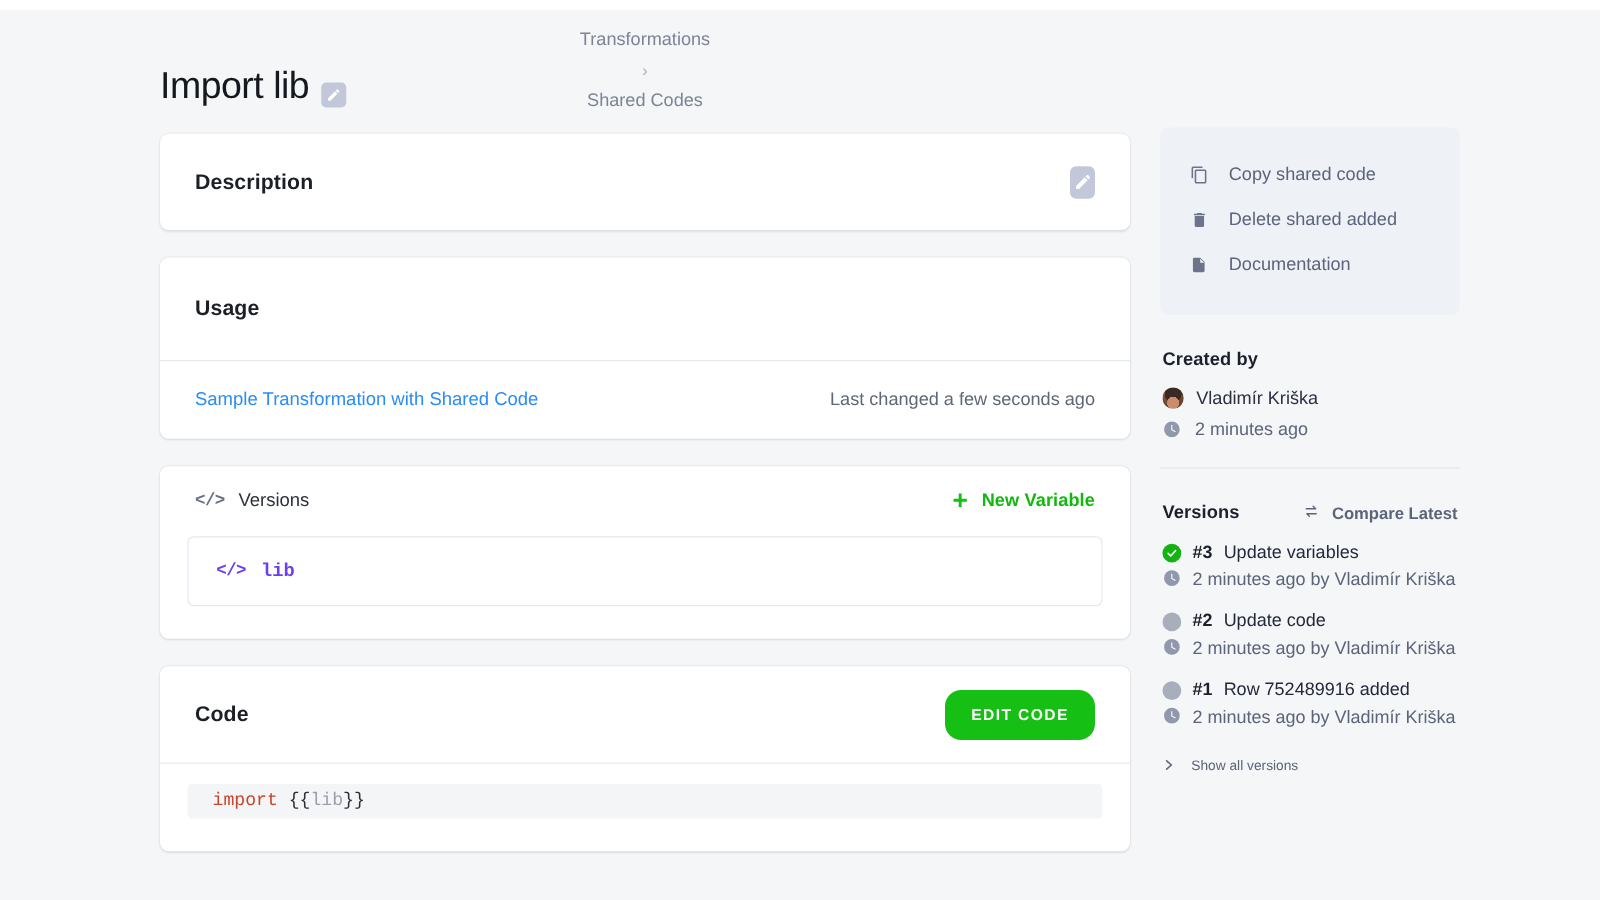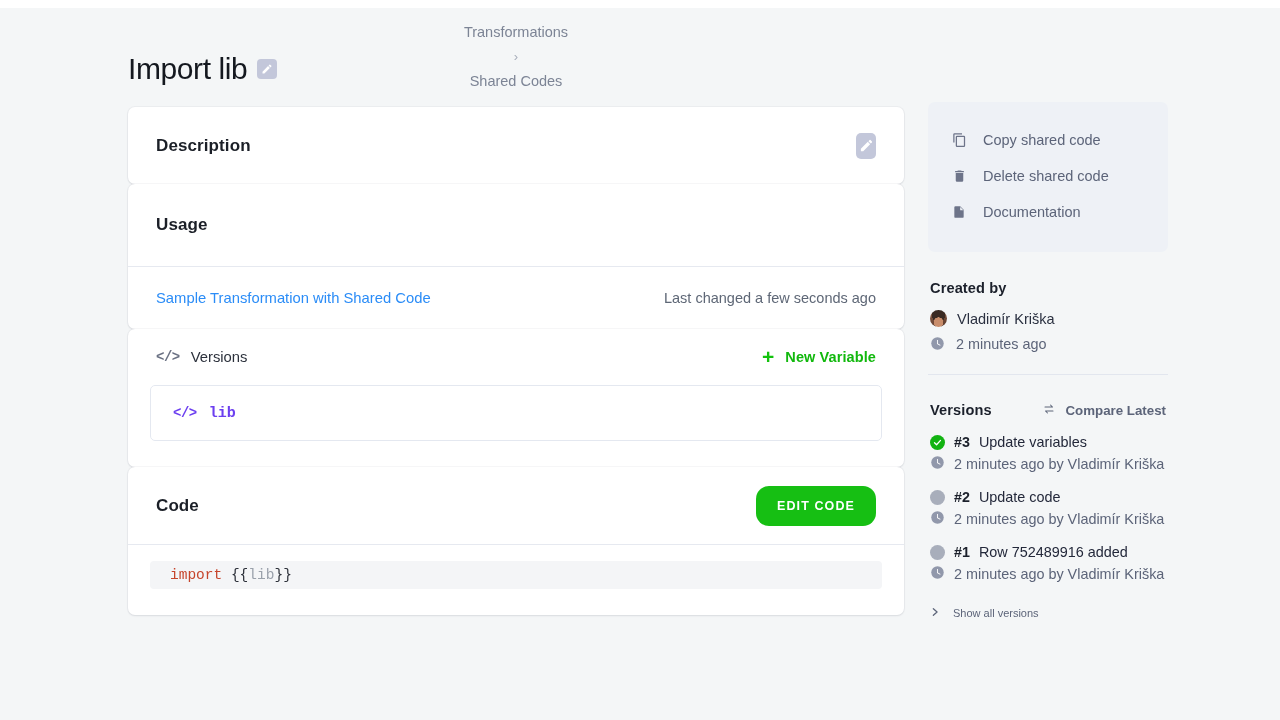--- a/index.html
+++ b/index.html
@@ -41,21 +41,21 @@
     font-size: 14.5px;
     color: #7c8495;
     height: 20px;
     flex-direction: column;
   }
   .breadcrumb .crumb { color: #7c8495; }
   .breadcrumb .sep { color: #a8aebb; font-size: 13px; }
 
   .title-row {
     display: flex;
-    align-items: center;
+    align-items: flex-end;
     gap: 10px;
     margin-top: 8px;
     margin-bottom: 21px;
   }
   .page-title {
     font-size: 30px;
     font-weight: 400;
     letter-spacing: -0.4px;
     color: #14181f;
     line-height: 34px;
@@ -67,20 +67,21 @@
     display: flex; align-items: center; justify-content: center;
     flex: 0 0 20px;
   }
   .edit-chip.large { width: 26px; height: 26px; border-radius: 5px; }
   .edit-chip svg { display:block; }
 
   .card {
     background: #ffffff;
     border-radius: 7px;
     box-shadow: 0 1px 2px rgba(20,30,60,0.09), 0 0 0 1px rgba(20,30,60,0.035);
+    margin-bottom: 22px;
     overflow: hidden;
   }
 
   .card-head {
     height: 77px;
     display: flex;
     align-items: center;
     justify-content: space-between;
     padding: 0 28px;
   }
@@ -363,21 +364,21 @@
           </svg>
         </span>
         <span class="action-label">Copy shared code</span>
       </div>
       <div class="action-item">
         <span class="action-icon">
           <svg width="15" height="16" viewBox="0 0 24 24" fill="currentColor" aria-hidden="true">
             <path d="M6 19a2 2 0 0 0 2 2h8a2 2 0 0 0 2-2V7H6v12zM19 4h-3.5l-1-1h-5l-1 1H5v2h14V4z"></path>
           </svg>
         </span>
-        <span class="action-label">Delete shared code</span>
+        <span class="action-label">Delete shared added</span>
       </div>
       <div class="action-item">
         <span class="action-icon">
           <svg width="14" height="16" viewBox="0 0 24 24" fill="currentColor" aria-hidden="true">
             <path d="M14 2H6a2 2 0 0 0-2 2v16a2 2 0 0 0 2 2h12a2 2 0 0 0 2-2V8l-6-6zm0 7V3.5L19.5 9H14z"></path>
           </svg>
         </span>
         <span class="action-label">Documentation</span>
       </div>
     </div>

